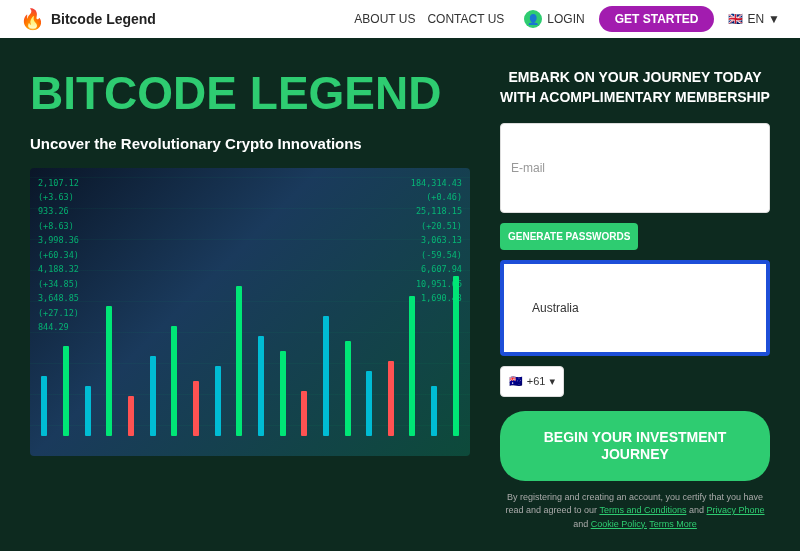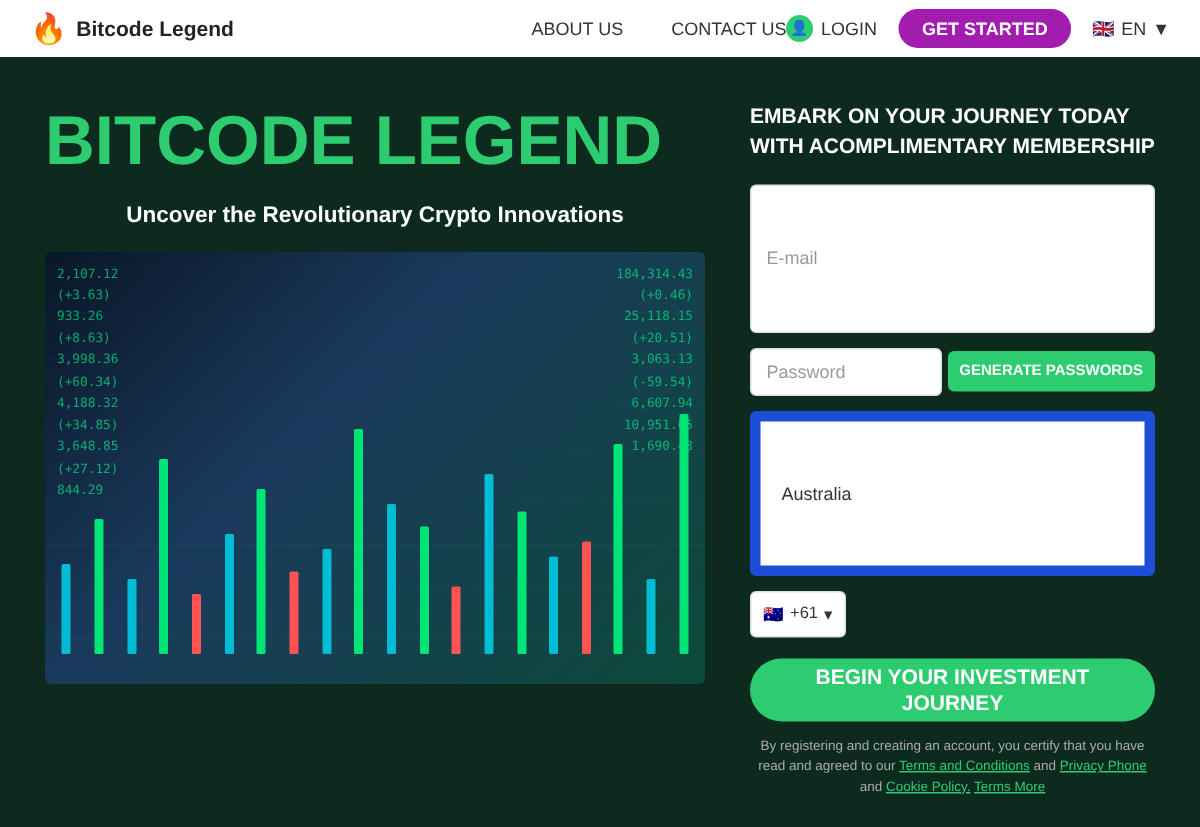--- a/index.html
+++ b/index.html
@@ -35,21 +35,22 @@
       font-weight: bold;
     }
     .navbar-logo-text {
       font-size: 14px;
       font-weight: bold;
       color: #222;
     }
     .navbar-links {
       display: flex;
       align-items: center;
-      gap: 32px;
+      gap: 12px;
+      margin-right: 20px;
     }
     .navbar-link {
       font-size: 12px;
       color: #333;
       text-decoration: none;
       cursor: pointer;
     }
     .navbar-login {
       display: flex;
       align-items: center;
@@ -109,21 +110,20 @@
       font-size: 46px;
       font-weight: 900;
       color: #2ecc71;
       line-height: 1.1;
       text-transform: uppercase;
     }
     .hero-subtitle {
       font-size: 15px;
       font-weight: bold;
       color: #fff;
-      text-align: center;
     }
     .hero-image {
       width: 100%;
       height: 288px;
       background: linear-gradient(135deg, #0a1628 0%, #1a3a5c 40%, #0d4a3a 100%);
       border-radius: 4px;
       overflow: hidden;
       position: relative;
     }
     
@@ -144,21 +144,21 @@
     .right-side {
       width: 270px;
       display: flex;
       flex-direction: column;
       gap: 10px;
     }
     .form-title {
       font-size: 14px;
       font-weight: 900;
       color: #fff;
-      text-align: left;
+      text-align: center;
       text-transform: uppercase;
       line-height: 1.4;
       margin-bottom: 6px;
     }
     .form-row {
       display: flex;
       gap: 8px;
     }
     .form-input {
       flex: 1;
@@ -189,23 +189,23 @@
       border-radius: 4px;
       padding: 8px 8px;
       font-size: 10px;
       font-weight: bold;
       cursor: pointer;
       white-space: nowrap;
       text-transform: uppercase;
     }
     .country-input {
       background: #fff;
-      border: 7px solid #1d4ed8;
+      border: 4px solid #1d4ed8;
       border-radius: 4px;
-      padding: 8px 14px;
+      padding: 8px 28px;
       font-size: 12px;
       color: #333;
       width: 100%;
     }
     .phone-row {
       display: flex;
       gap: 6px;
     }
     .phone-prefix {
       background: #fff;
@@ -217,21 +217,21 @@
       display: flex;
       align-items: center;
       gap: 4px;
       white-space: nowrap;
     }
     .btn-invest {
       background: #2ecc71;
       color: #fff;
       border: none;
       border-radius: 25px;
-      padding: 4px 10px;
+      padding: 18px 10px;
       font-size: 14px;
       font-weight: 900;
       cursor: pointer;
       text-align: center;
       text-transform: uppercase;
       line-height: 1.2;
       width: 100%;
       margin-top: 4px;
     }
     .terms-text {
@@ -417,21 +417,20 @@
     </div>
   </div>
 
   <div class="right-side">
     <h2 class="form-title">EMBARK ON YOUR JOURNEY TODAY WITH ACOMPLIMENTARY MEMBERSHIP</h2>
 
 
     <input class="form-input" type="email" placeholder="E-mail" style="">
 
     <div class="input-with-btn">
-      <input class="form-input" type="password" placeholder="Password" style="">
       <button class="btn-generate">GENERATE PASSWORDS</button>
     </div>
 
     <input class="form-input country-input" type="text" value="Australia" style="">
 
     <div class="phone-row">
       <div class="phone-prefix">
         <span>🇦🇺</span>
         <span>+61</span>
         <span>▾</span>

